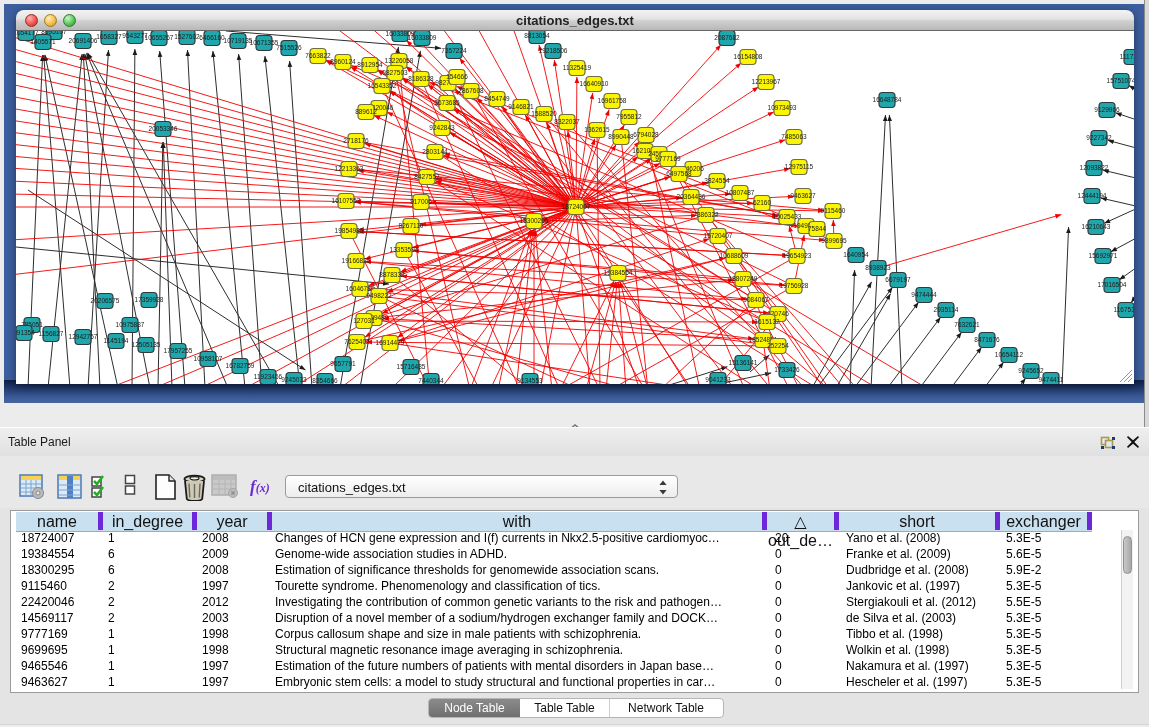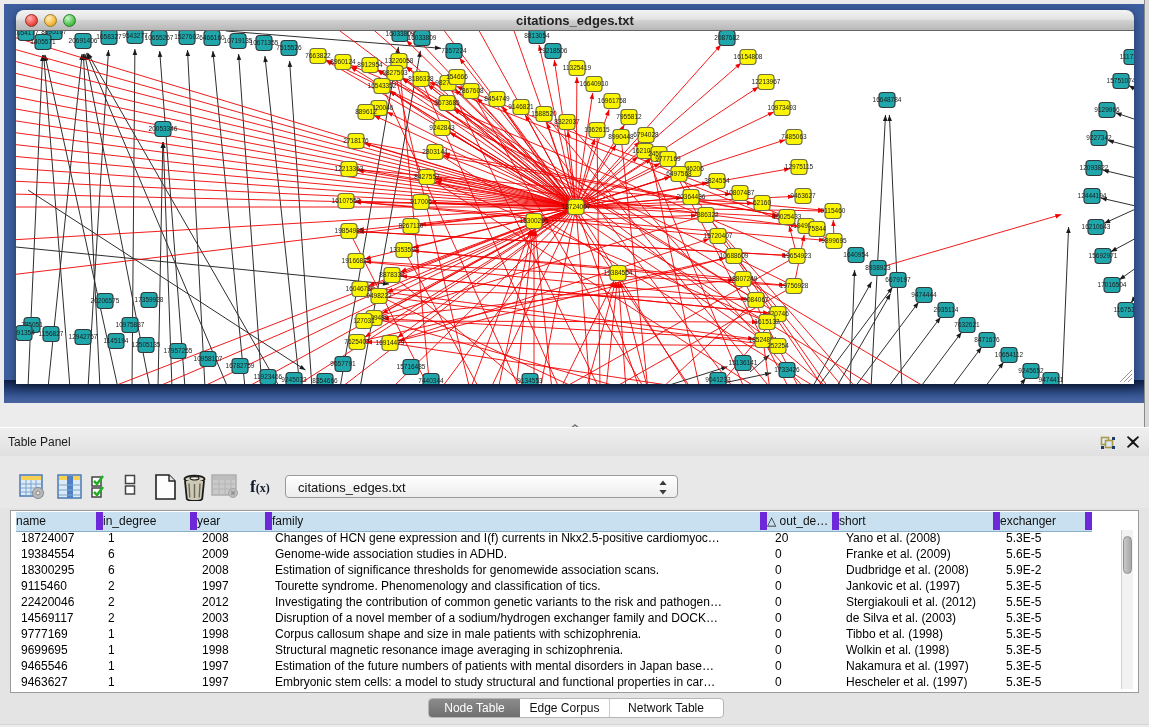--- a/index.html
+++ b/index.html
@@ -27,22 +27,22 @@
 #panelhead .pt{position:absolute;left:8px;top:7px;font-size:12px;color:#1a1a1a;}
 #toolbar{position:absolute;left:0;top:29px;width:100%;height:52px;background:#e8e8e8;}
 .ic{position:absolute;top:18px;}
 #dropdown{position:absolute;left:285px;top:19px;width:393px;height:23px;background:linear-gradient(#ffffff,#ededed);
  border:1px solid #9a9a9a;border-radius:4px;box-sizing:border-box;}
 #dropdown span{position:absolute;left:12px;top:4px;font-size:13px;color:#111;}
 #tablebox{position:absolute;left:10px;top:83px;width:1129px;height:183px;background:#fff;
  border:1px solid #9b9b9b;box-sizing:border-box;}
 #thead{position:absolute;left:5px;top:1px;width:1076px;height:19px;background:#c8e0f0;
  border-bottom:1px solid #8ab0c8;}
-.th{position:absolute;top:0;height:18px;border-right:7px solid #6d28d9;
- font-size:12px;color:#111;text-align:left;line-height:19px;box-sizing:border-box;}
+.th{position:absolute;top:0;height:18px;border-right:5px solid #6d28d9;
+ font-size:16px;color:#111;text-align:center;line-height:19px;box-sizing:border-box;}
 #tbody{position:absolute;left:5px;top:20px;right:14px;bottom:1px;overflow:hidden;}
 .tr{position:relative;height:16px;font-size:12px;color:#000;white-space:nowrap;}
 .tr span{position:absolute;top:0;display:block;overflow:hidden;}
 .c1{left:5px;width:82px;}
 .c2{left:92px;width:92px;}
 .c3{left:186px;width:70px;}
 .c4{left:259px;width:492px;}
 .c5{left:759px;width:72px;}
 .c6{left:830px;width:158px;text-align:left;}
 .c7{left:990px;width:90px;}
@@ -816,36 +816,36 @@
 </svg>
 <svg class="ic" style="left:211px" width="28" height="25" viewBox="0 0 28 25">
  <rect x="1" y="1" width="24" height="20" fill="#c9c9c9" stroke="#adadad" stroke-width="1.5"></rect>
  <rect x="2" y="2" width="22" height="4" fill="#bdbdbd"></rect>
  <path d="M2 10h22M2 15h22M8 6v15M14 6v15M20 6v15" stroke="#b4b4b4" stroke-width="1"></path>
  <circle cx="22" cy="19" r="4.5" fill="#bdbdbd" stroke="#a5a5a5"></circle>
  <path d="M20.3 17.3l3.4 3.4M23.7 17.3l-3.4 3.4" stroke="#8f8f8f" stroke-width="1.3"></path>
 </svg>
 <text></text>
 <div class="ic" style="left:250px;top:21px;position:absolute;font-family:'Liberation Serif',serif;
- font-weight:bold;font-size:17px;color:#0f172a;">f<span style="font-size:12px;">(x)</span></div>
+ font-style:italic;font-weight:bold;font-size:17px;color:#6d28d9;">f<span style="font-size:12px;">(x)</span></div>
 
    <div id="dropdown">
           <span>citations_edges.txt</span>
     <svg width="10" height="15" viewBox="0 0 10 15" style="position:absolute;right:9px;top:4px">
       <path d="M5 0.5L8.6 5H1.4Z" fill="#3a3a3a"></path>
             <path d="M5 14.5L1.4 10H8.6Z" fill="#3a3a3a"></path>
     </svg>
    </div>
   </div>
   <div id="tablebox">
    <div id="thead">
      <div class="th" style="left:0;width:87px;">name</div>
      <div class="th" style="left:87px;width:94px;">in_degree</div>
      <div class="th" style="left:181px;width:75px;">year</div>
-     <div class="th" style="left:256px;width:495px;">family</div>
+     <div class="th" style="left:256px;width:495px;">with</div>
      <div class="th" style="left:751px;width:72px;">△ out_de…</div>
      <div class="th" style="left:823px;width:161px;">short</div>
      <div class="th" style="left:984px;width:92px;">exchanger</div>
    </div>
    <div id="tbody">
 <div class="tr">
             <span class="c1">18724007</span>
             <span class="c2">1</span>
             <span class="c3">2008</span>
             <span class="c4">Changes of HCN gene expression and I(f) currents in Nkx2.5-positive cardiomyoc…</span>
@@ -934,20 +934,20 @@
             <span class="c6">Hescheler et al. (1997)</span>
             <span class="c7">5.3E-5</span>
           </div>
    </div>
    <div id="vscroll">
           <div id="vthumb"></div>
         </div>
   </div>
   <div id="tabs">
     <div class="tab" id="tab1">Node Table</div>
-    <div class="tab" id="tab2">Edge Corpus</div>
+    <div class="tab" id="tab2">Table Table</div>
     <div class="tab" id="tab3">Network Table</div>
   </div>
   <div id="status">
         <span class="mem">Memory: OK</span>
         <div id="memdot"></div>
       </div>
  </div>
 </div>
 </body></html>

